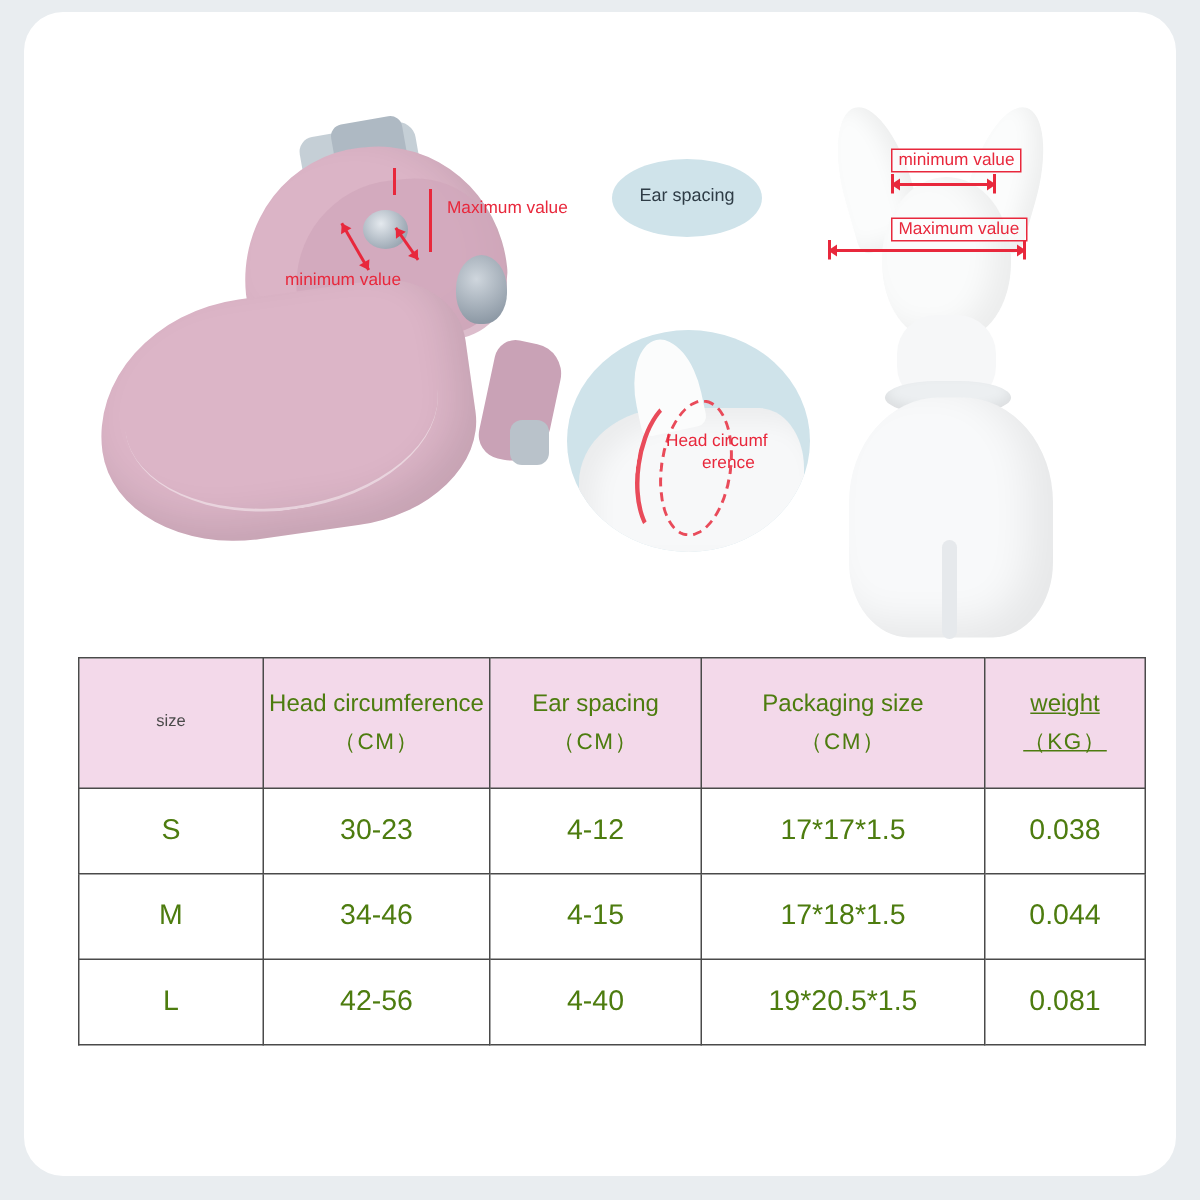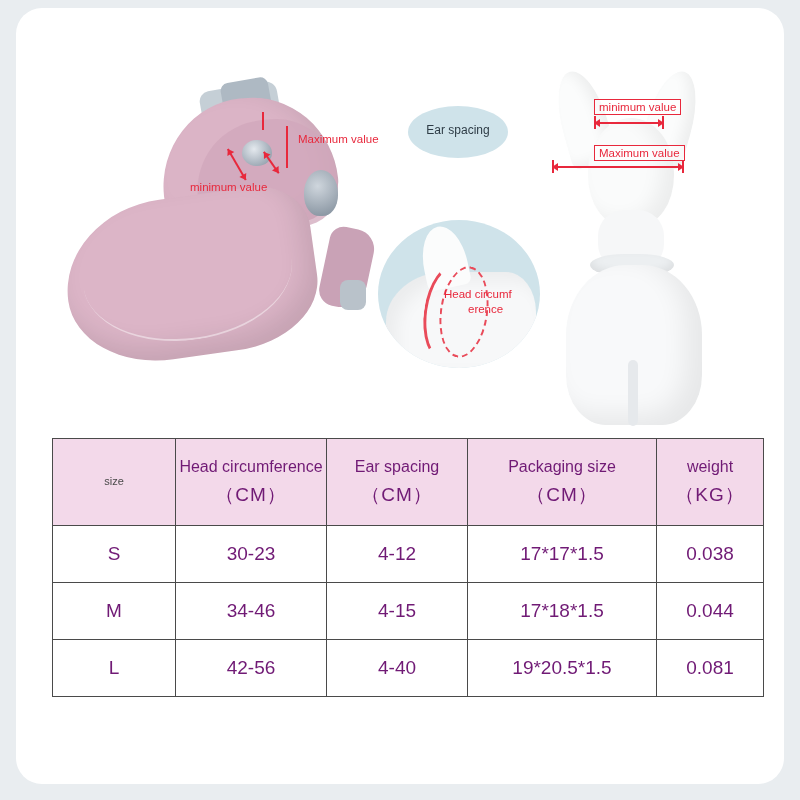--- a/index.html
+++ b/index.html
@@ -277,21 +277,21 @@
   }
   table {
     border-collapse: collapse;
     width: 100%;
     table-layout: fixed;
     border-radius: 31px;
   }
   th, td {
     border: 1px solid #4a4a4a;
     text-align: center;
-    color: #701a75;
+    color: #4d7c0f;
   }
   thead th {
     background: #f3d9ea;
     font-weight: normal;
     height: 84px;
     font-size: 16px;
     line-height: 1.55;
   }
   thead th.size-col {
     font-size: 11px;
@@ -299,22 +299,22 @@
   }
   tbody td {
     height: 54px;
     font-size: 19px;
     background: #ffffff;
   }
   .col-size { width: 120px; }
   .col-head { width: 148px; }
   .col-ear  { width: 138px; }
   .col-pack { width: 186px; }
-  .col-weight { width: 104px; }
-  .unit { display: block; font-size: 19px; letter-spacing: 1px; }
+  .col-weight { width: 104px; text-decoration: underline; }
+  .unit { display: block; font-size: 15px; letter-spacing: 1px; }
 </style>
 </head>
 <body>
 
 <div id="page">
   <div class="card">
 
     <div class="illus">
 
       <div class="cap-wrap">

